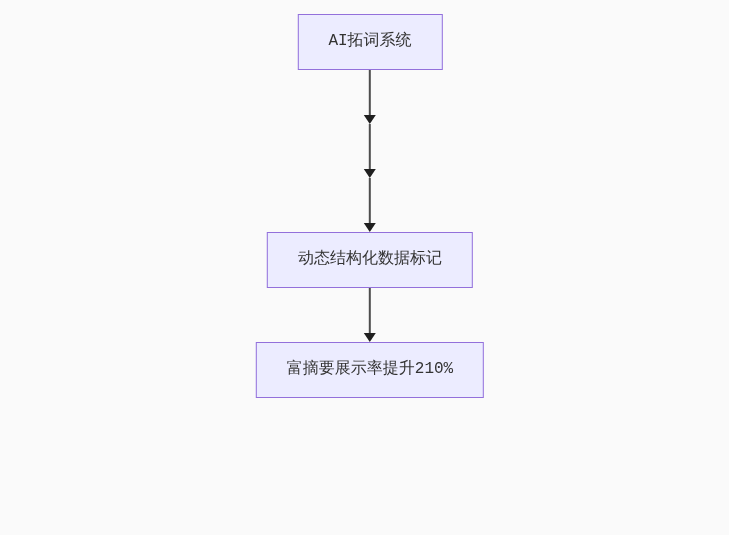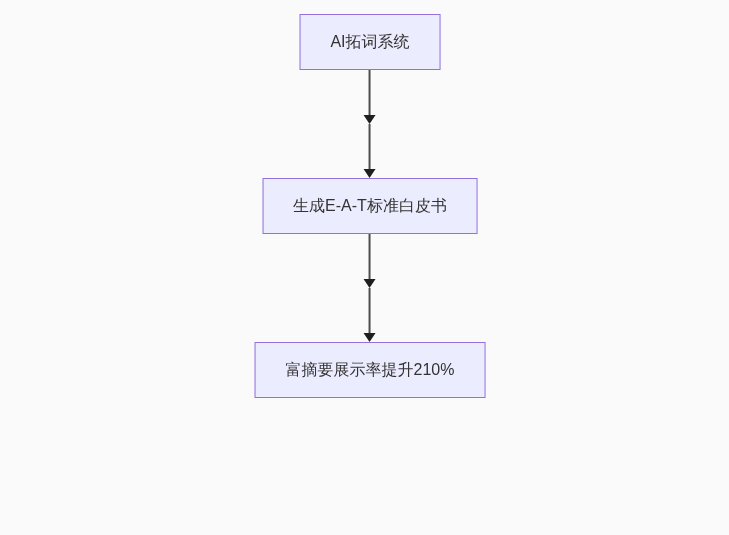--- a/index.html
+++ b/index.html
@@ -10,20 +10,21 @@
     overflow: hidden;
     font-family: "Liberation Sans", "DejaVu Sans", sans-serif;
   }
 
   body { background: #fafafa; }
 
   .canvas {
     position: relative;
     width: 729px;
     height: 535px;
+    font-family: Liberation Mono, monospace;
   }
 
   .flow-column {
     position: absolute;
     left: 370px;
     top: 14px;
     transform: translateX(-50%);
     display: flex;
     flex-direction: column;
     align-items: center;
@@ -78,29 +79,29 @@
       <div class="shaft"></div>
       <div class="head"></div>
     </div>
 
 
     <div class="arrow">
       <div class="shaft"></div>
       <div class="head"></div>
     </div>
 
-    <div class="node">
-      <span>生成E-A-T标准白皮书</span>
-    </div>
 
     <div class="arrow">
       <div class="shaft"></div>
       <div class="head"></div>
     </div>
 
+    <div class="node">
+      <span>动态结构化数据标记</span>
+    </div>
 
     <div class="arrow">
       <div class="shaft"></div>
       <div class="head"></div>
     </div>
 
     <div class="node">
       <span>富摘要展示率提升210%</span>
     </div>
 

